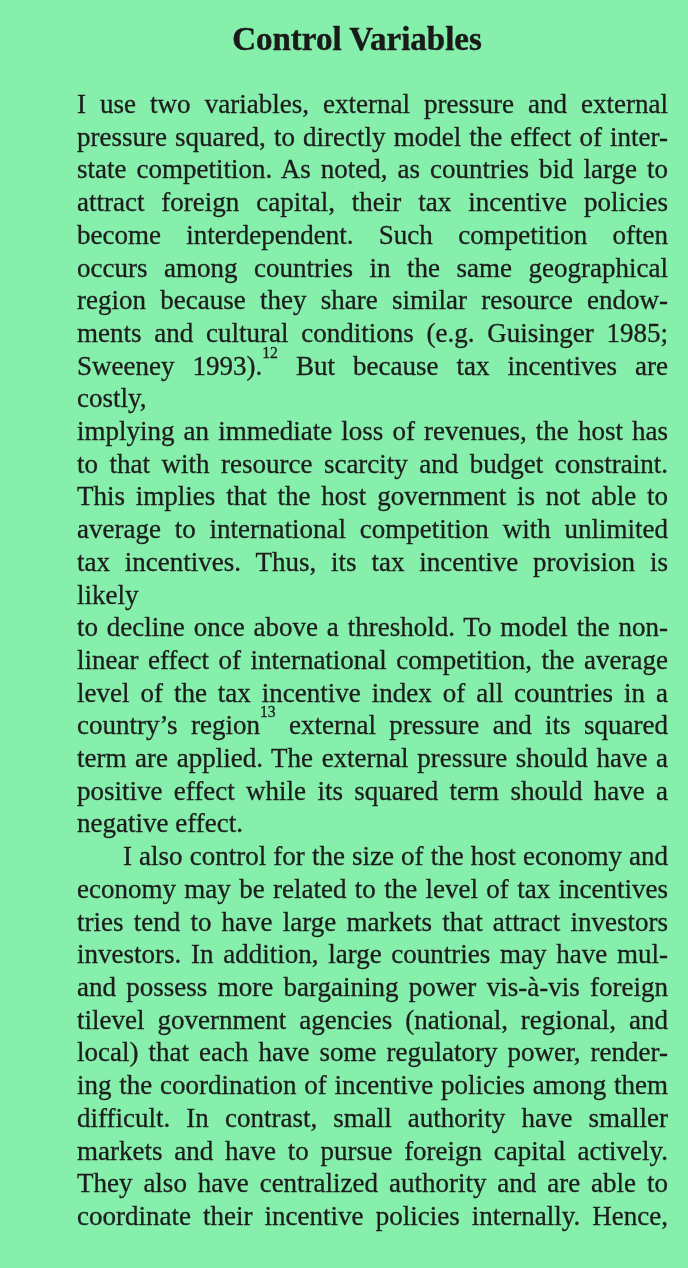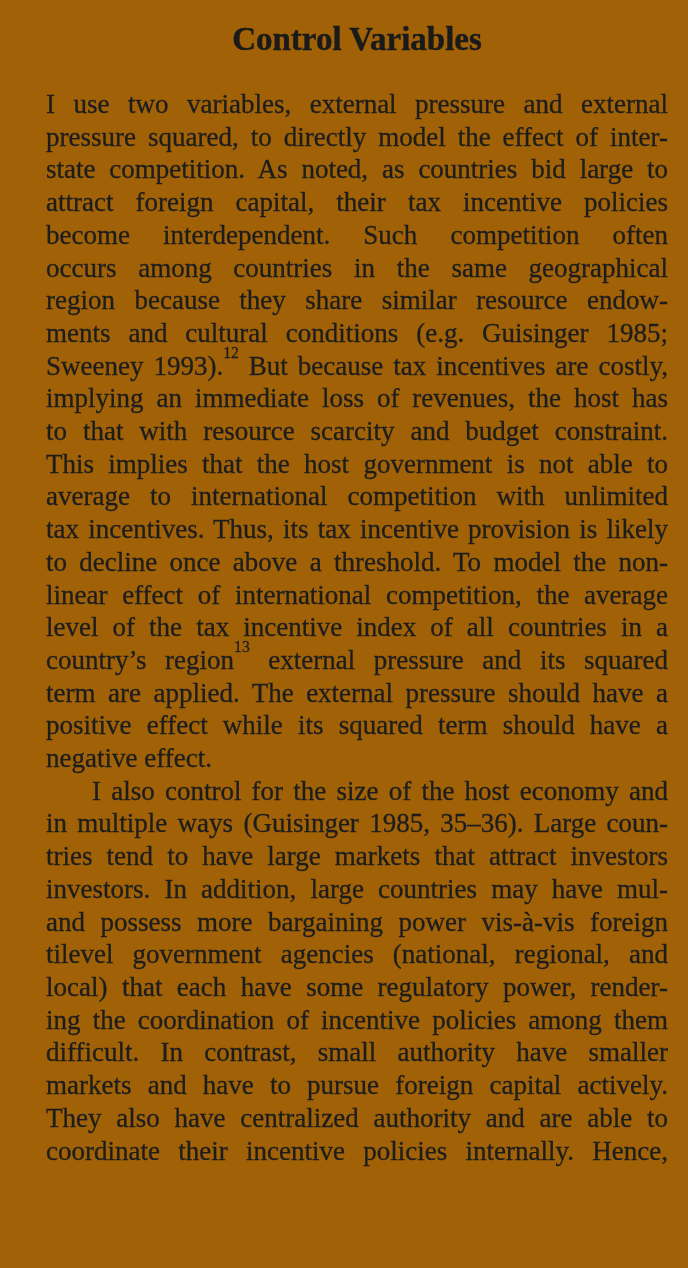--- a/index.html
+++ b/index.html
@@ -5,21 +5,21 @@
   html, body {
     margin: 0;
     padding: 0;
     background: #ffffff;
   }
   .page {
     position: relative;
     box-sizing: border-box;
     width: 688px;
     height: 1268px;
-    background: #a16207;
+    background: #86efac;
     padding: 20px 20px 0 46px;
     overflow: hidden;
     color: #1d1d1d;
   }
   .title {
     font-family: "Liberation Serif", serif;
     font-weight: bold;
     font-size: 33px;
     line-height: 38px;
     text-align: center;
@@ -33,20 +33,21 @@
     color: #1d1d1d;
   }
   .paragraph {
     margin: 0;
   }
   .line {
     line-height: 32.7px;
     text-align: justify;
     text-align-last: justify;
     text-justify: inter-word;
+    margin-left: 31px;
     -webkit-text-stroke: 0.3px #1d1d1d;
   }
   .line.endline {
     text-align-last: left;
   }
   .line.indent {
     text-indent: 46px;
   }
   .line sup {
     font-size: 58%;
@@ -79,21 +80,21 @@
         <div class="line">to decline once above a threshold. To model the non-</div>
         <div class="line">linear effect of international competition, the average</div>
         <div class="line">level of the tax incentive index of all countries in a</div>
         <div class="line">country’s region<sup>13</sup> external pressure and its squared</div>
         <div class="line">term are applied. The external pressure should have a</div>
         <div class="line">positive effect while its squared term should have a</div>
         <div class="line endline">negative effect.</div>
       </div>
     <div class="paragraph">
         <div class="line indent">I also control for the size of the host economy and</div>
-        <div class="line">in multiple ways (Guisinger 1985, 35–36). Large coun-</div>
+        <div class="line">economy may be related to the level of tax incentives</div>
         <div class="line">tries tend to have large markets that attract investors</div>
         <div class="line">investors. In addition, large countries may have mul-</div>
         <div class="line">and possess more bargaining power vis-à-vis foreign</div>
         <div class="line">tilevel government agencies (national, regional, and</div>
         <div class="line">local) that each have some regulatory power, render-</div>
         <div class="line">ing the coordination of incentive policies among them</div>
         <div class="line">difficult. In contrast, small authority have smaller</div>
         <div class="line">markets and have to pursue foreign capital actively.</div>
         <div class="line">They also have centralized authority and are able to</div>
         <div class="line">coordinate their incentive policies internally. Hence,</div>

